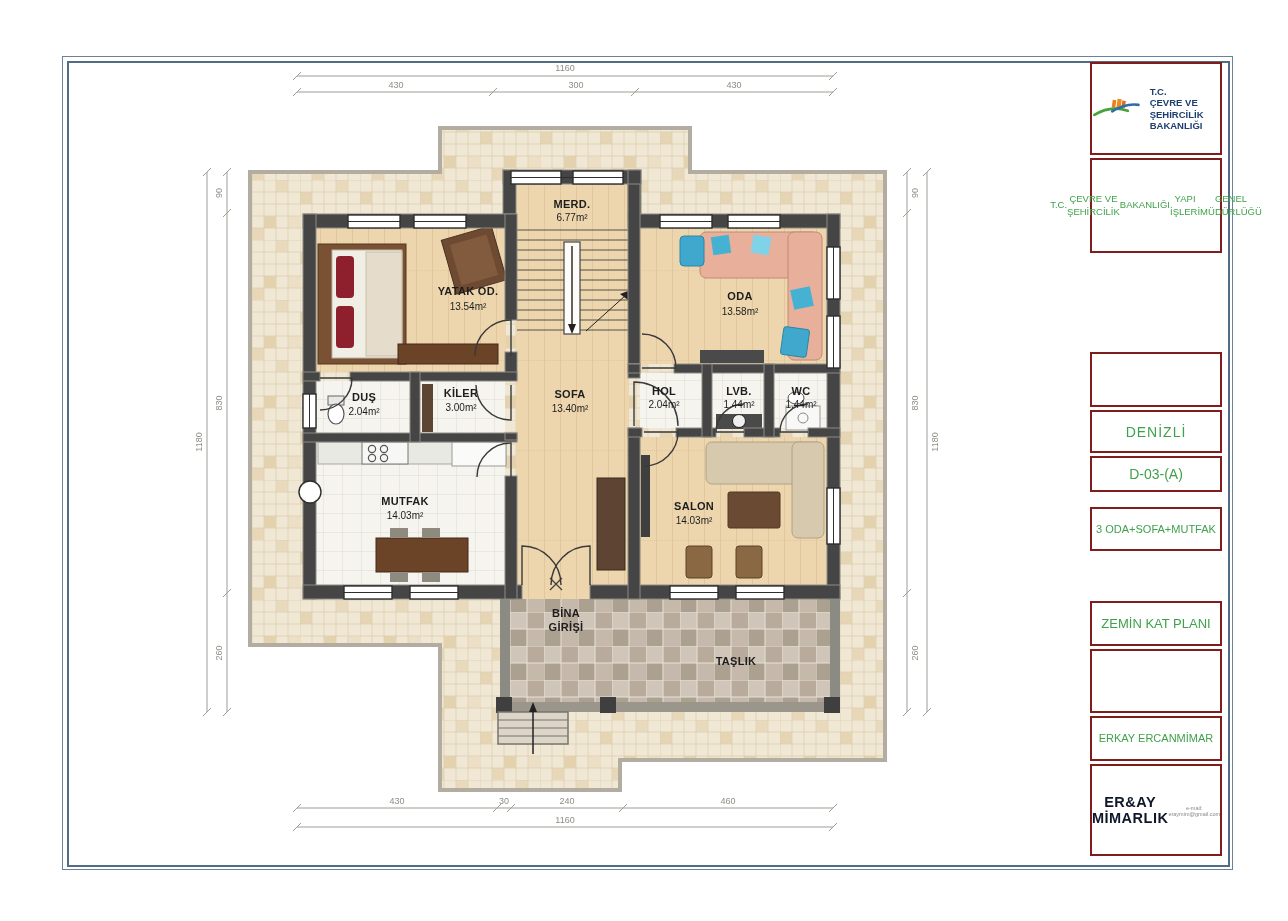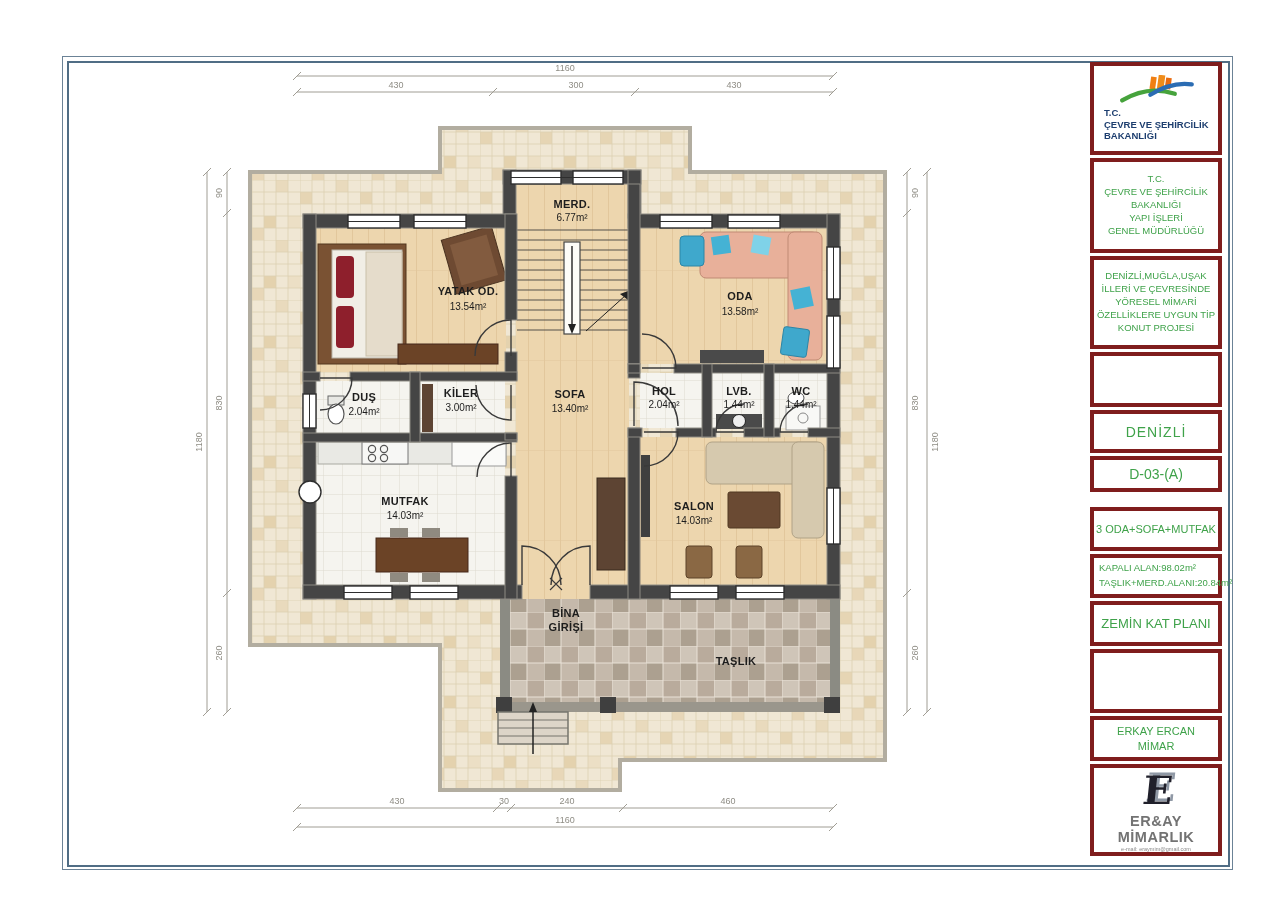--- a/index.html
+++ b/index.html
@@ -6,35 +6,35 @@
   .canvas{position:relative;width:1288px;height:921px;background:#fff;
           font-family:"Liberation Sans",sans-serif;overflow:hidden;}
   .frame-outer{position:absolute;left:62px;top:56px;width:1169px;height:812px;border:1px solid #6b8296;}
   .frame-inner{position:absolute;left:67px;top:61px;width:1159px;height:802px;border:2px solid #506d85;}
   svg.plan{position:absolute;left:0;top:0;width:1288px;height:921px;}
   .lbl{position:absolute;transform:translate(-50%,-50%);white-space:nowrap;color:#1d1d1d;}
   .room-name{font-size:11px;font-weight:bold;letter-spacing:.3px;}
   .room-area{font-size:10px;font-weight:normal;}
   .dim{position:absolute;transform:translate(-50%,-50%);font-size:9px;color:#8f8d85;white-space:nowrap;}
   .dim.v{transform:translate(-50%,-50%) rotate(-90deg);}
-  .tb{position:absolute;left:1090px;width:132px;border:4px solid #7f1d1d;background:#fff;
-      box-sizing:border-box;display:flex;flex-direction:column;align-items:center;
+  .tb{position:absolute;left:1090px;width:132px;border:2px solid #7f1d1d;background:#fff;
+      box-sizing:border-box;display:flex;flex-direction:row;align-items:center;
       justify-content:center;text-align:center;}
   .green{color:#3fa24a;}
   .navy{color:#1d3e6f;}
   .minis-text{width:100%;text-align:left;padding-left:10px;box-sizing:border-box;
               font-size:9.5px;font-weight:bold;line-height:1.2;}
   .small-lines{font-size:9.5px;line-height:1.35;}
   .city-big{font-size:14px;letter-spacing:1px;}
   .code-mid{font-size:14px;}
   .program{font-size:11px;}
   .areas{font-size:9.5px;line-height:1.55;align-items:flex-start;text-align:left;padding-left:5px;}
   .planname{font-size:13px;}
   .architect{font-size:11px;line-height:1.35;}
-  .firm-name{font-size:14.5px;font-weight:600;color:#737373;letter-spacing:.5px;}
+  .firm-name{font-size:14.5px;font-weight:600;color:#0f172a;letter-spacing:.5px;}
   .firm-mail{font-size:5.5px;color:#8a8a8a;margin-top:1px;}
 </style>
 </head>
 <body>
 
 <div class="canvas">
 
   <div class="frame-outer"></div>
   <div class="frame-inner"></div>
 
@@ -308,40 +308,29 @@
   </div>
 
   <div class="tb small-lines green" style="top:158px;height:95px">
     <div>T.C.</div>
     <div>ÇEVRE VE ŞEHİRCİLİK</div>
     <div>BAKANLIĞI</div>
     <div>YAPI İŞLERİ</div>
     <div>GENEL MÜDÜRLÜĞÜ</div>
   </div>
 
-  <div class="tb small-lines green" style="top:256px;height:93px">
-    <div>DENİZLİ,MUĞLA,UŞAK</div>
-    <div>İLLERİ VE ÇEVRESİNDE</div>
-    <div>YÖRESEL MİMARİ</div>
-    <div>ÖZELLİKLERE UYGUN TİP</div>
-    <div>KONUT PROJESİ</div>
-  </div>
 
   <div class="tb" style="top:352px;height:55px"></div>
 
   <div class="tb city-big green" style="top:410px;height:43px">DENİZLİ</div>
 
   <div class="tb code-mid green" style="top:456px;height:36px">D-03-(A)</div>
 
   <div class="tb program green" style="top:507px;height:44px">3 ODA+SOFA+MUTFAK</div>
 
-  <div class="tb areas green" style="top:554px;height:44px">
-    <div>KAPALI ALAN:98.02m²</div>
-    <div>TAŞLIK+MERD.ALANI:20.84m²</div>
-  </div>
 
   <div class="tb planname green" style="top:601px;height:45px">ZEMİN KAT PLANI</div>
 
   <div class="tb" style="top:649px;height:64px"></div>
 
   <div class="tb architect green" style="top:716px;height:45px">
     <div>ERKAY ERCAN</div>
     <div>MİMAR</div>
   </div>
 

